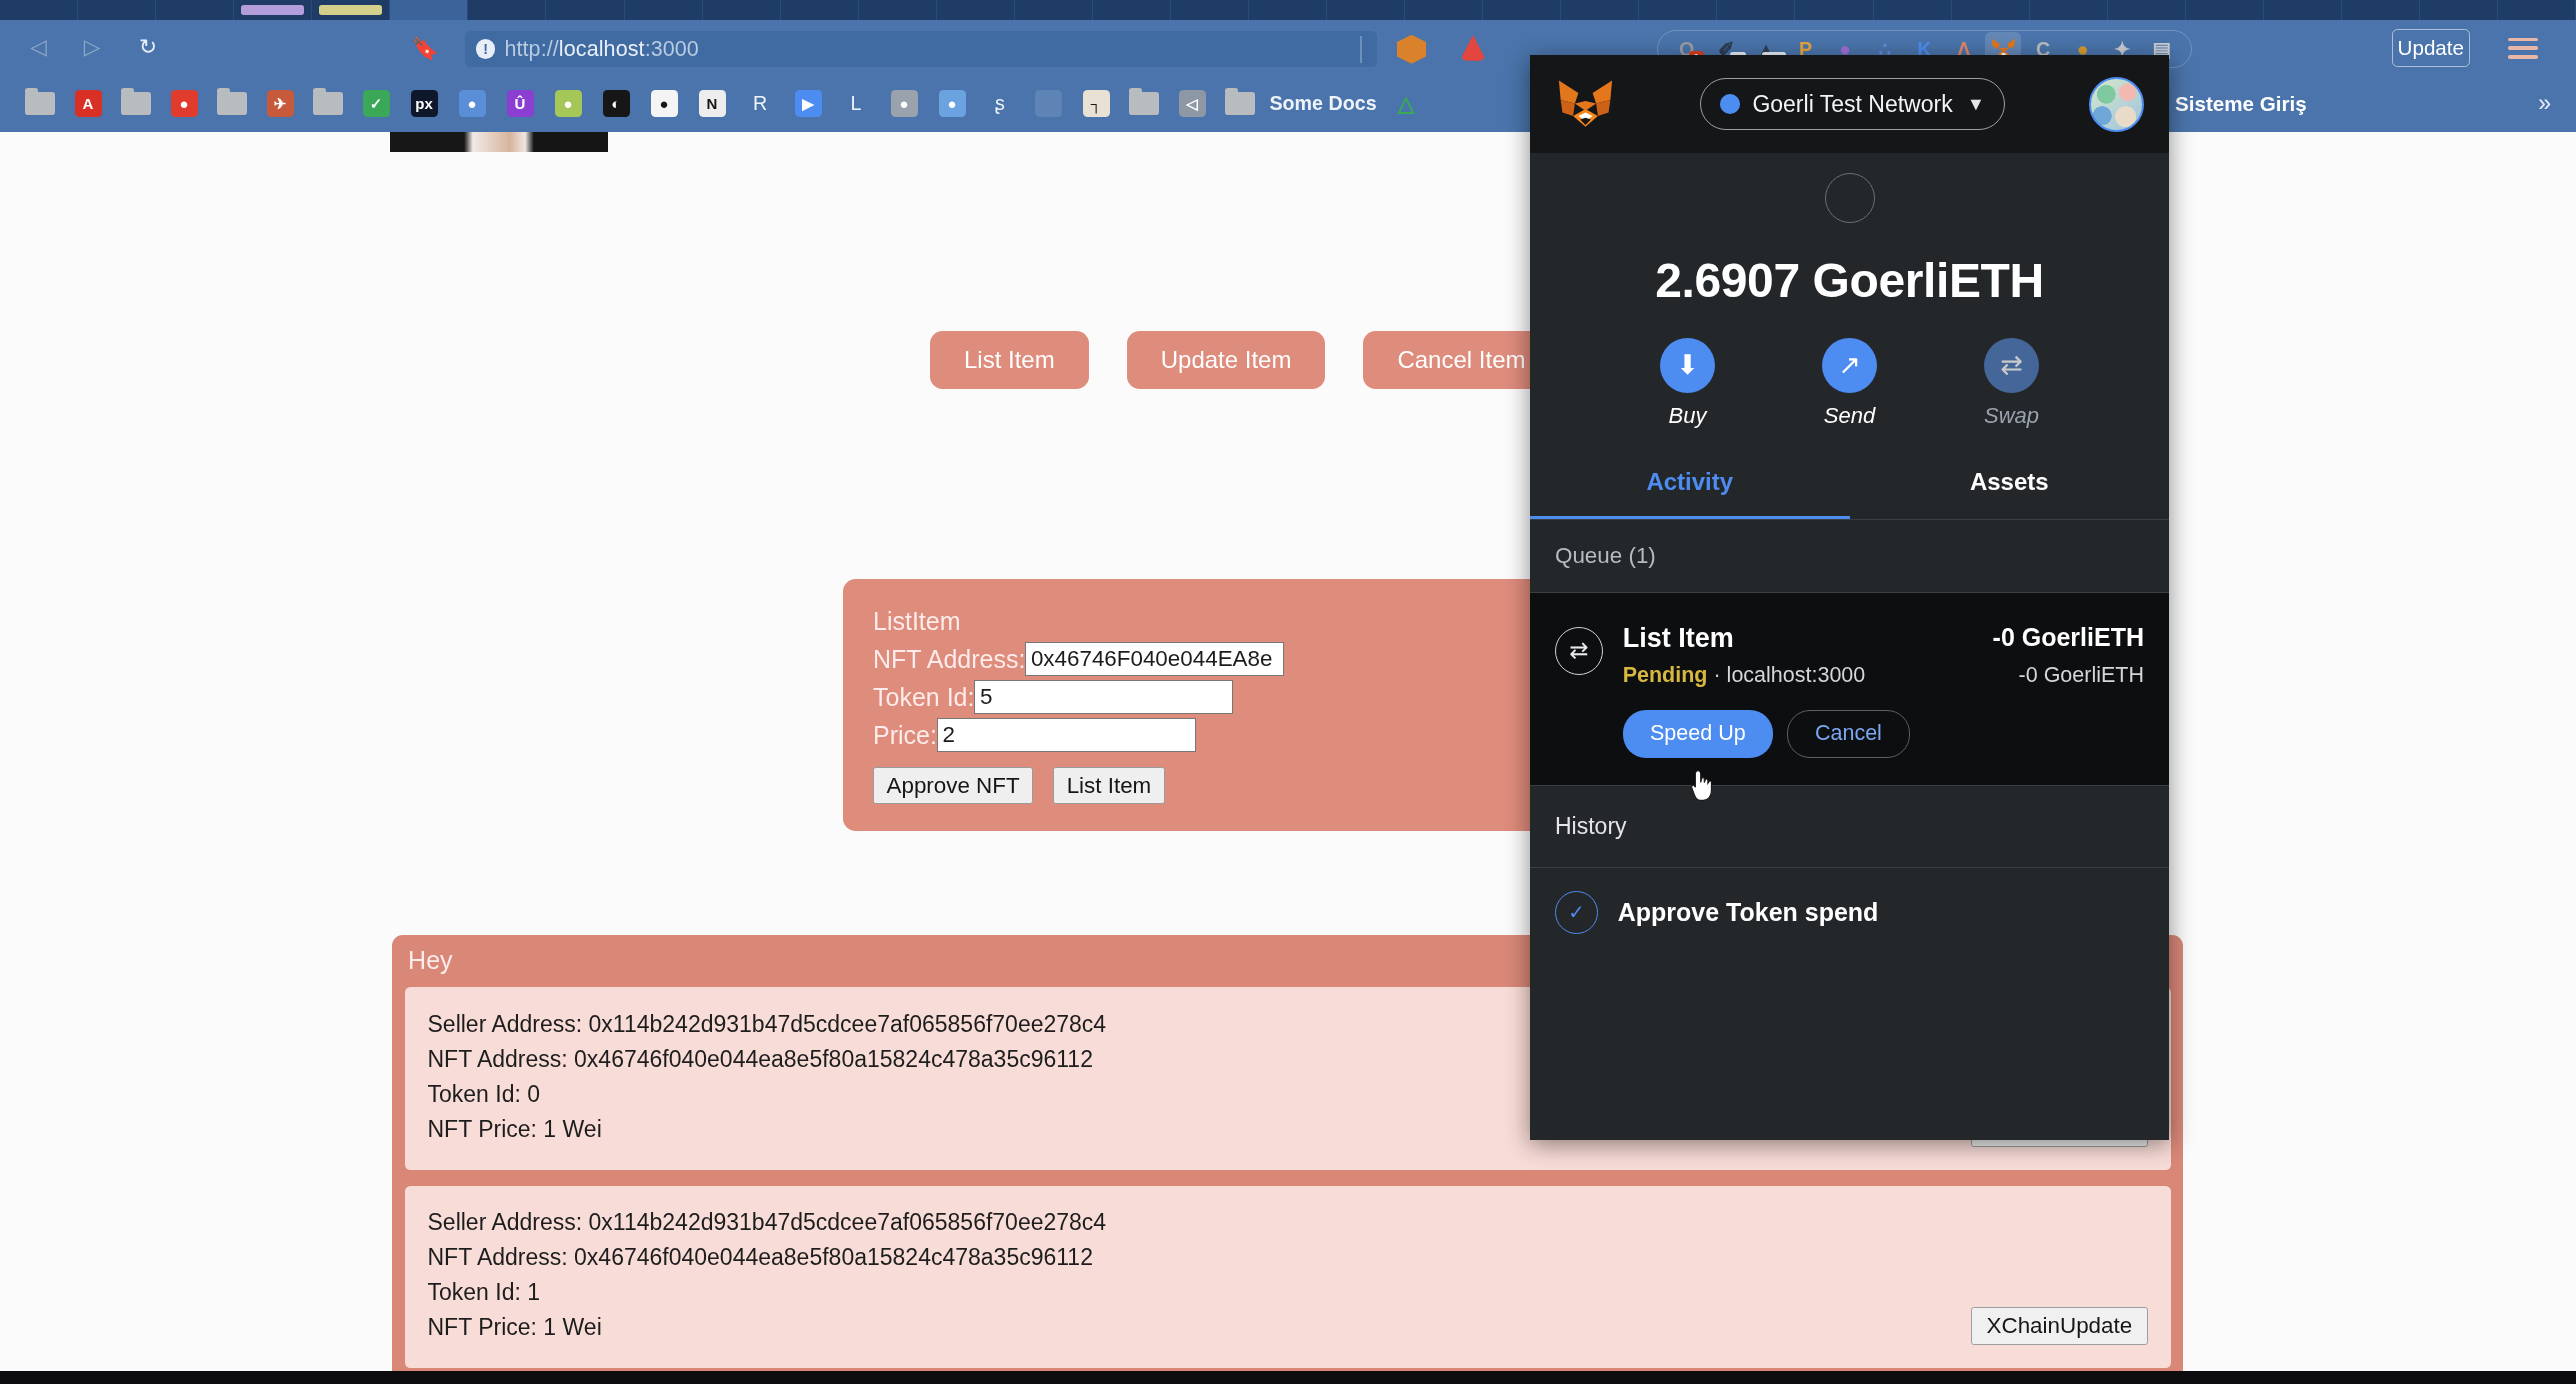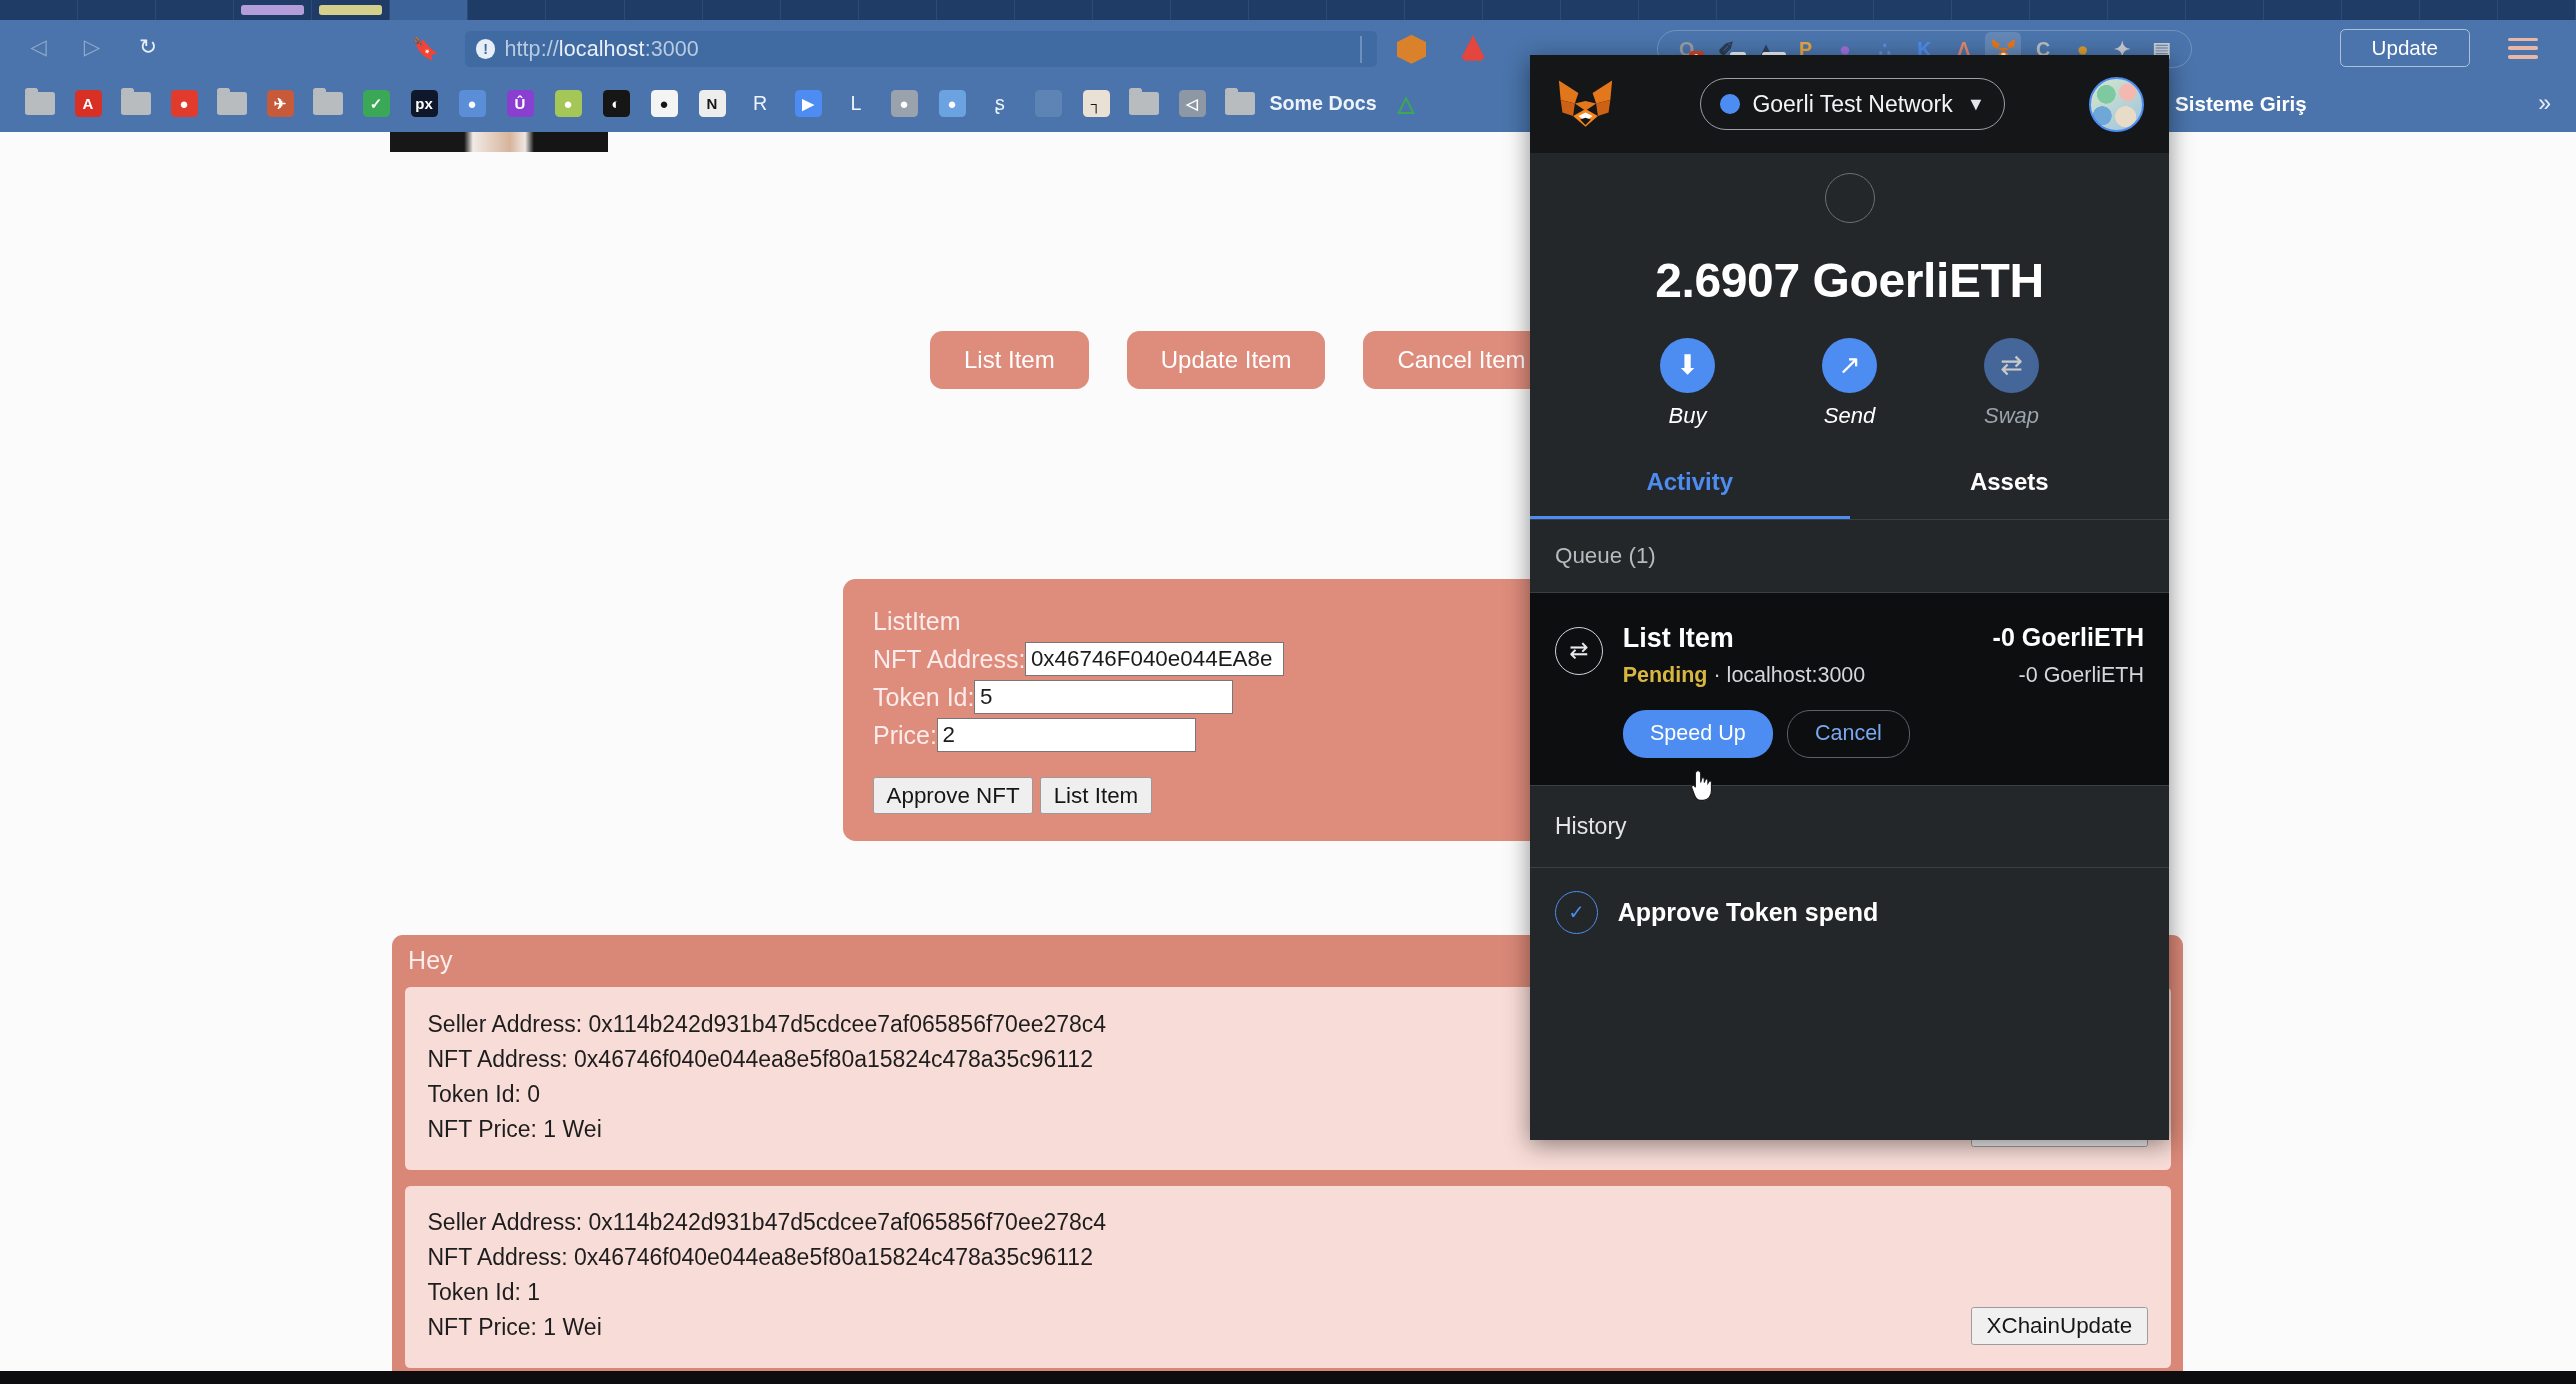--- a/index.html
+++ b/index.html
@@ -90,21 +90,21 @@
   .ext-sub {
     position: absolute; right: -1.8px; bottom: -0.9px;
     background: #e9eef5; color: #23354e; font-size: 10.7px; line-height: 14.3px;
     min-width: 16px; height: 15px; border-radius: 2.7px; text-align: center;
     font-weight: bold; padding: 0 1.8px;
   }
   #ext-metamask.ext-icon { background: rgba(255,255,255,.14); }
 
   #update-btn {
     position: absolute; right: 106px; top: 9.8px; height: 38px;
-    padding: 0 31px; border: 0.9px solid rgba(255,255,255,.55);
+    padding: 0 5px; border: 0.9px solid rgba(255,255,255,.55);
     border-radius: 5.4px; color: #fff; font-size: 20.6px;
     display: flex; align-items: center;
   }
   #menu-btn {
     position: absolute; right: 38px; top: 13.4px; width: 30px; height: 30px;
     display: flex; flex-direction: column; justify-content: space-between; padding: 4.5px 0;
   }
   #menu-btn i { display:block; height: 3.6px; background: #e8b7a8; border-radius: 1.8px; }
 
   
@@ -158,21 +158,21 @@
   .form-row { display: flex; align-items: center; white-space: nowrap; }
   .form-row label { color: #fdeceb; }
   .txt-input {
     font-family: "Liberation Sans", sans-serif;
     font-size: 22.4px; padding: 2.7px 4.5px; border: 0.9px solid #777;
     background: #fff; color: #1b1b1b; outline: none;
   }
   #in-nft-addr { width: 259px; }
   #in-token-id { width: 259px; }
   #in-price    { width: 259px; }
-  .form-btns { display: flex; gap: 7px; margin-top: 23px; }
+  .form-btns { display: flex; gap: 20px; margin-top: 13px; }
   .sys-btn {
     font-family: "Liberation Sans", sans-serif;
     font-size: 22.4px; padding: 4.5px 12.5px;
     background: #efefef; color: #161616;
     border: 0.9px solid #9a9a9a; border-radius: 2.7px;
   }
 
   #hey-panel {
     position: absolute; left: 392px; top: 803px; width: 1791px;
     background: #d98878; border-radius: 10.7px;

